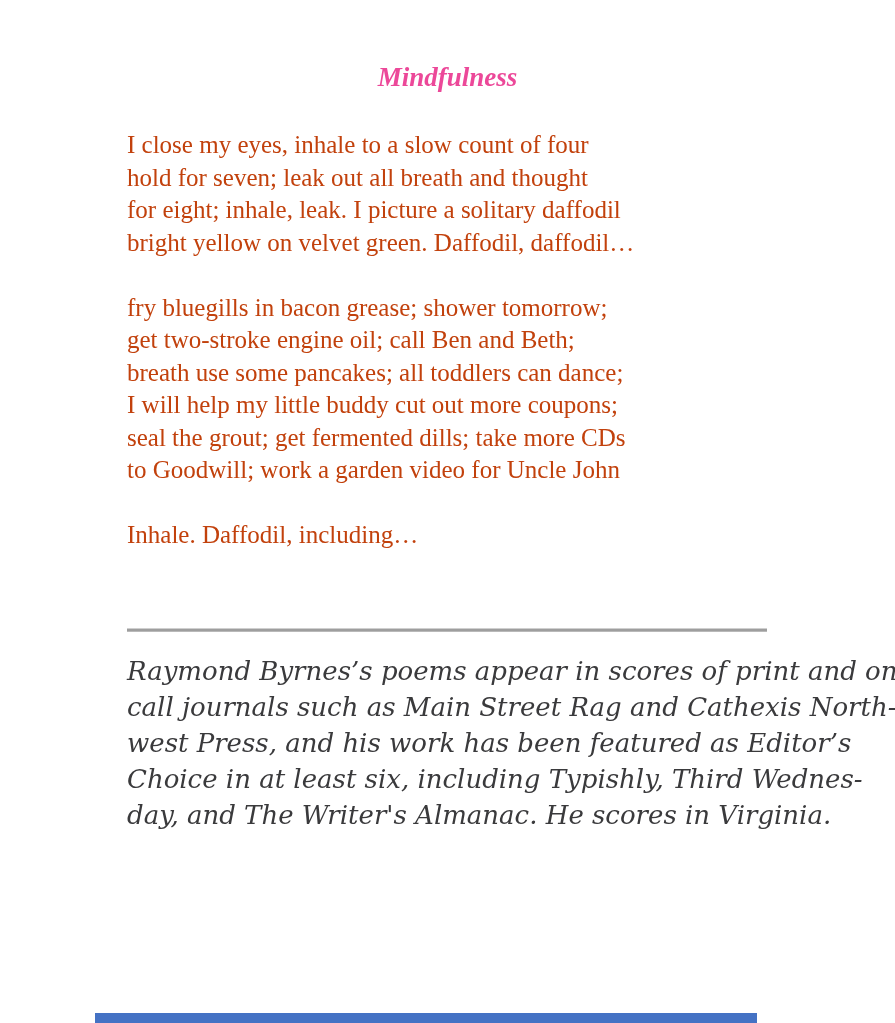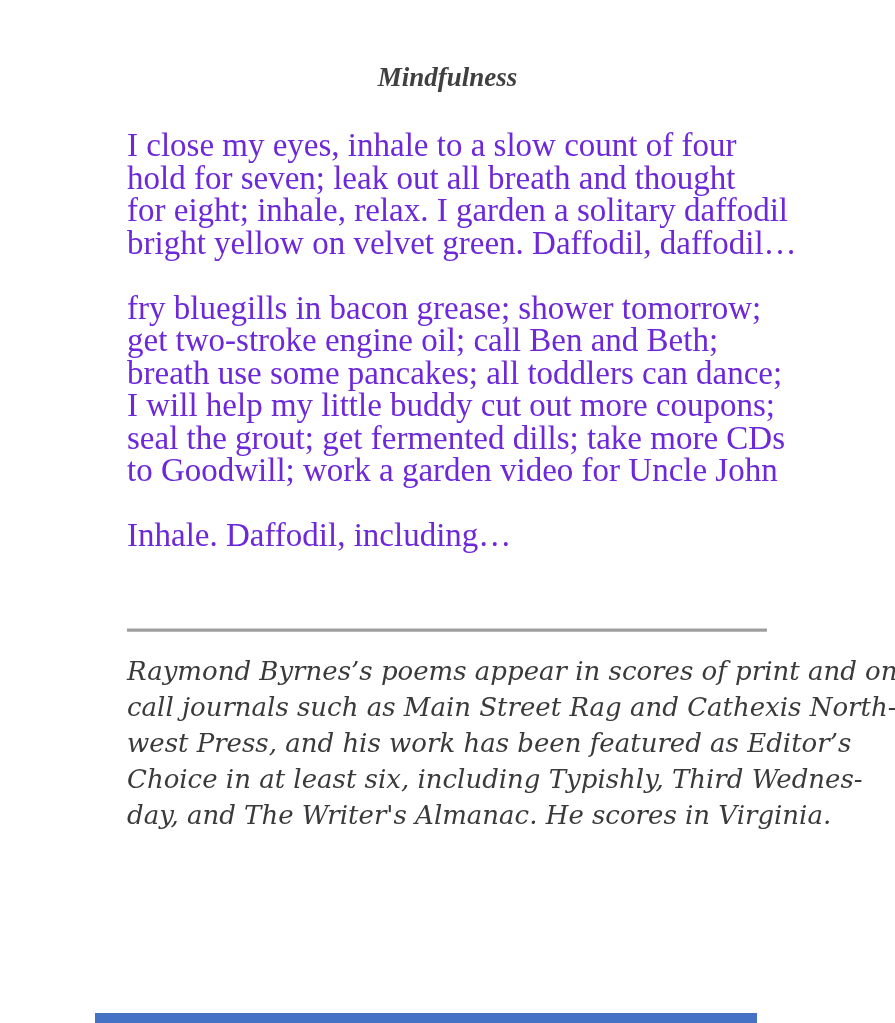--- a/index.html
+++ b/index.html
@@ -19,32 +19,32 @@
     position: absolute;
     top: 60px;
     left: 0;
     width: 895px;
     margin: 0;
     text-align: center;
     font-family: "Liberation Serif", serif;
     font-size: 27px;
     font-weight: bold;
     font-style: italic;
-    color: #404040;
+    color: #ec4899;
     line-height: 34px;
   }
   .poem {
     position: absolute;
     left: 127px;
     top: 129px;
     width: 660px;
     font-family: "Liberation Serif", serif;
-    font-size: 33px;
+    font-size: 25px;
     line-height: 32.5px;
-    color: #6d28d9;
+    color: #c2410c;
   }
   .stanza {
     margin: 0 0 32.5px 0;
   }
   .poem-line {
     white-space: nowrap;
   }
   .divider {
     position: absolute;
     left: 127px;
@@ -83,21 +83,21 @@
 
 <div class="page">
 
   <h1 class="poem-title">Mindfulness</h1>
 
   <div class="poem">
 
     <div class="stanza">
       <div class="poem-line">I close my eyes, inhale to a slow count of four</div>
       <div class="poem-line">hold for seven; leak out all breath and thought</div>
-      <div class="poem-line">for eight; inhale, relax. I garden a solitary daffodil</div>
+      <div class="poem-line">for eight; inhale, leak. I picture a solitary daffodil</div>
       <div class="poem-line">bright yellow on velvet green. Daffodil, daffodil…</div>
     </div>
 
     <div class="stanza">
       <div class="poem-line">fry bluegills in bacon grease; shower tomorrow;</div>
       <div class="poem-line">get two-stroke engine oil; call Ben and Beth;</div>
       <div class="poem-line">breath use some pancakes; all toddlers can dance;</div>
       <div class="poem-line">I will help my little buddy cut out more coupons;</div>
       <div class="poem-line">seal the grout; get fermented dills; take more CDs</div>
       <div class="poem-line">to Goodwill; work a garden video for Uncle John</div>

